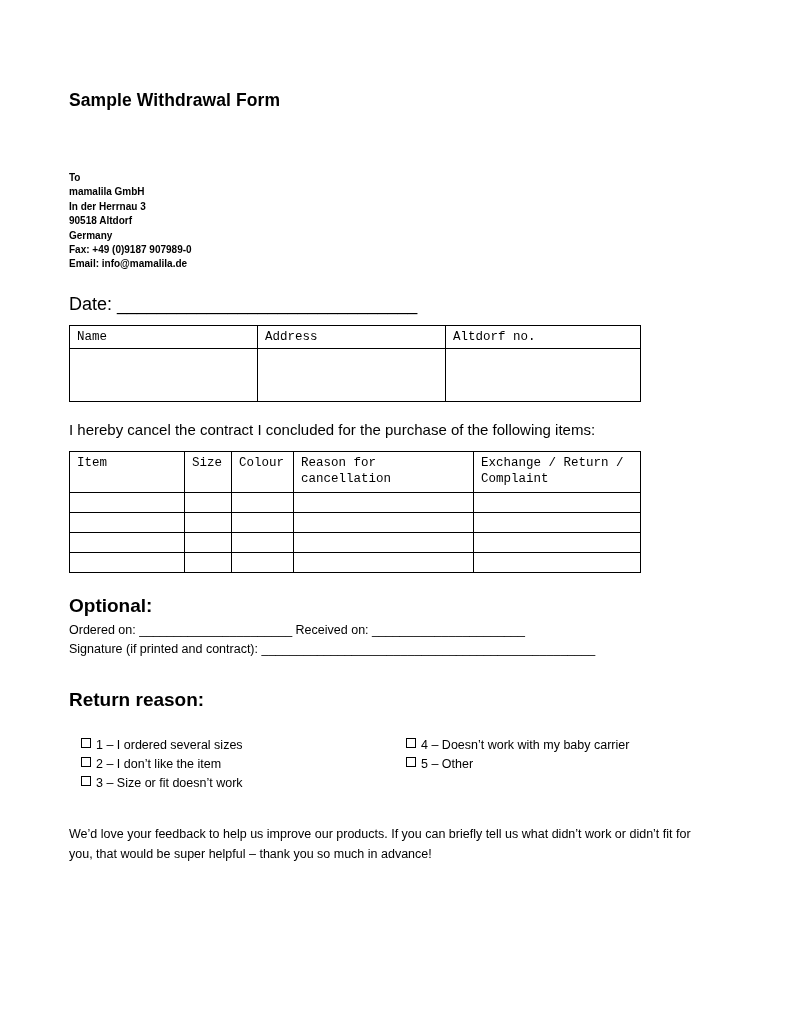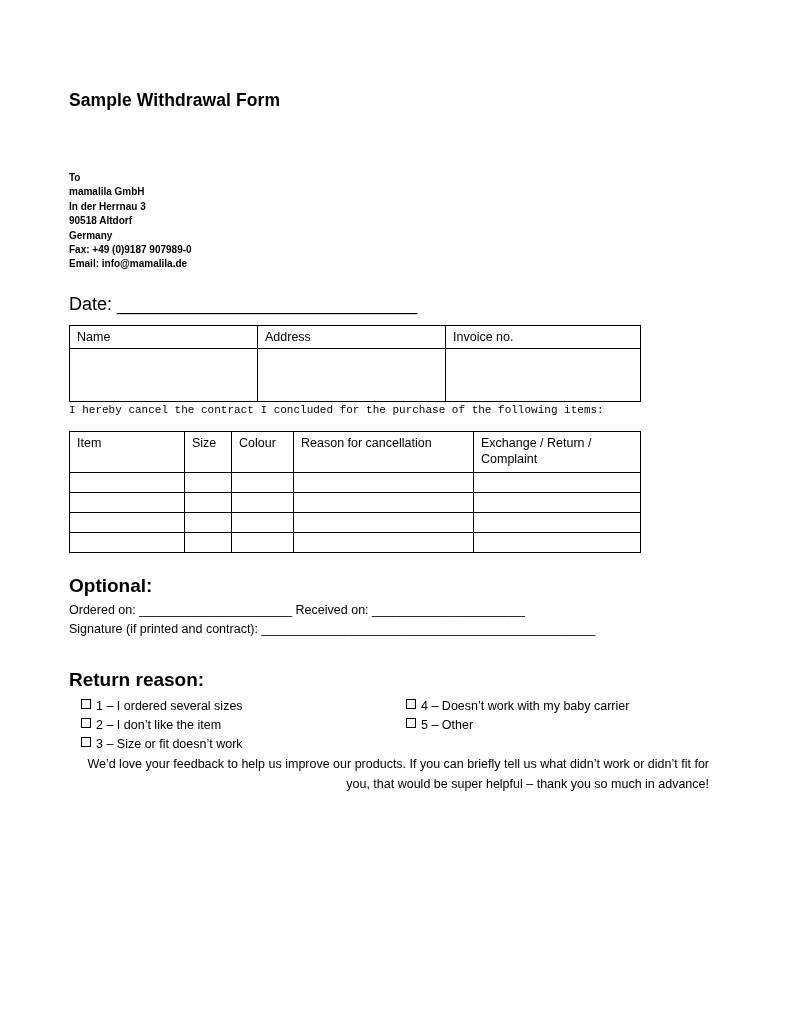--- a/index.html
+++ b/index.html
@@ -45,52 +45,53 @@
   .date-line {
     margin-top: 24px;
     font-size: 18px;
     line-height: 16px;
   }
   table.grid {
     border-collapse: collapse;
     width: 571px;
     table-layout: fixed;
     margin-top: 13px;
+    font-family: Liberation Mono, monospace;
   }
   table.grid td, table.grid th {
     border: 1px solid #000000;
     font-size: 12.5px;
     font-weight: normal;
     text-align: left;
     vertical-align: top;
     padding: 3px 6px 3px 7px;
     line-height: 16px;
   }
   table.grid th { font-weight: normal; }
   .t1 th { height: 16px; }
   .t1 td.blank { height: 46px; }
   .intro-line {
-    font-size: 11px;
+    margin-top: 20px;
+    font-size: 15px;
     line-height: 16px;
-    font-family: Liberation Mono, monospace;
   }
   .t2 th { height: 34px; vertical-align: top; }
   .t2 td.blank { height: 13px; }
   .sec-head {
     font-size: 19px;
     font-weight: bold;
     margin: 22px 0 4px 0;
   }
   .sec-head.rr { margin-top: 30px; }
   .opt-line {
     font-size: 12.5px;
     line-height: 19px;
   }
   .reasons {
-    margin-top: 6px;
+    margin-top: 25px;
     position: relative;
     width: 640px;
   }
   .reason-col {
     display: inline-block;
     vertical-align: top;
   }
   .col-left { width: 325px; margin-left: 12px; }
   .col-right { width: 290px; }
   .reason-item {
@@ -100,24 +101,24 @@
   }
   .cb {
     display: inline-block;
     width: 8px;
     height: 8px;
     border: 1px solid #000000;
     margin-right: 5px;
     vertical-align: 1px;
   }
   .footer-text {
+    margin-top: 31px;
     font-size: 12.5px;
     line-height: 20px;
     width: 640px;
-    text-align: right;
   }
 </style>
 </head>
 <body>
 
 <div class="page">
   <div class="content">
 
     <h1 class="doc-title">Sample Withdrawal Form</h1>
 
@@ -136,21 +137,21 @@
     <table class="grid t1">
       <colgroup>
         <col style="width:188px">
         <col style="width:188px">
         <col style="width:195px">
       </colgroup>
       <tbody>
           <tr>
         <th>Name</th>
         <th>Address</th>
-        <th>Invoice no.</th>
+        <th>Altdorf no.</th>
       </tr>
       <tr>
         <td class="blank"></td>
         <td class="blank"></td>
         <td class="blank"></td>
       </tr>
     </tbody>
       </table>
 
     <div class="intro-line">I hereby cancel the contract I concluded for the purchase of the following items:</div>

